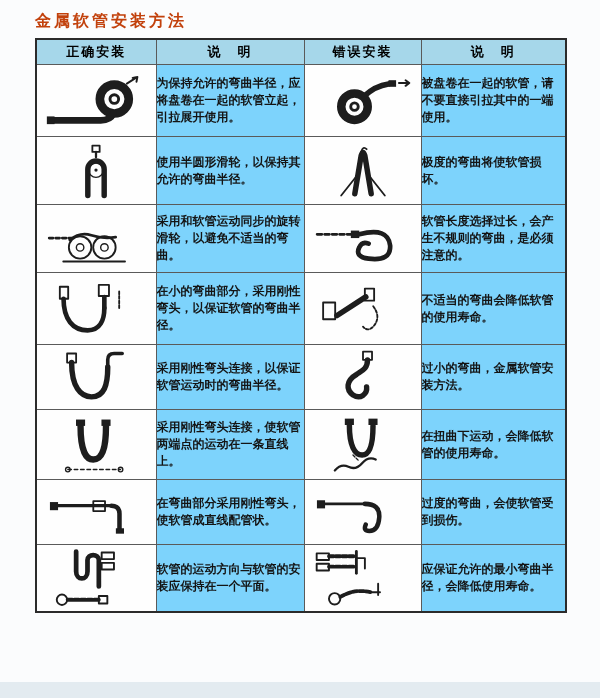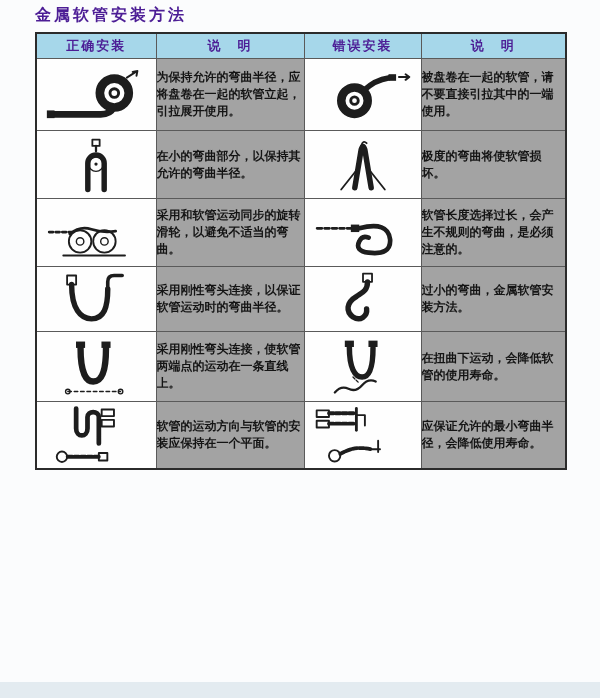--- a/index.html
+++ b/index.html
@@ -4,41 +4,41 @@
 <style>
   html,body{margin:0;padding:0;}
   body{
     width:600px;height:698px;overflow:hidden;position:relative;
     background:#fbfcfd;
     font-family:"Liberation Sans","DejaVu Sans",sans-serif;
     color:#1a1a1a;
   }
   .bottom-band{position:absolute;left:0;bottom:0;width:600px;height:16px;background:#e3ebf0;}
   .page-title{
-    margin:5px 0 6px 35px;
+    margin:11px 0 6px 35px;
     font-family:"DejaVu Serif","Liberation Serif",serif;
-    font-weight:bold;font-size:16px;letter-spacing:3px;color:#4c1d95;
+    font-weight:bold;font-size:16px;letter-spacing:3px;color:#c2410c;
   }
   table.install{
     border-collapse:collapse;table-layout:fixed;
     margin-left:35px;width:530px;
     border:2px solid #2b2b2b;
   }
   table.install td,table.install th{
     border:1px solid #5a5a5a;
     padding:0;overflow:hidden;
   }
   th.hdr{
     background:#a6d7ea;height:24px;
-    font-size:13px;font-weight:bold;color:#4c1d95;
+    font-size:13px;font-weight:bold;color:#000000;
     text-align:center;letter-spacing:2px;
   }
   td.img{background:#fefefe;text-align:center;vertical-align:middle;}
   td.desc{
-    background:#a3a3a3;vertical-align:middle;
+    background:#7dd3fc;vertical-align:middle;
     font-size:12px;font-weight:bold;line-height:17px;
     padding:4px 8px;text-align:left;color:#141414;
   }
   svg.illus{display:block;margin:0 auto;}
   svg.illus *{stroke:#1d1d1d;fill:none;stroke-linecap:round;stroke-linejoin:round;}
   svg.illus .fill{fill:#1d1d1d;stroke:none;}
 </style>
 </head>
 <body>
 
@@ -85,21 +85,21 @@
   <tr style="height:68px">
     <td class="img">
       <svg class="illus" width="100" height="58" viewBox="0 0 110 62" aria-label="semicircular-pulley-hose-icon">
         <rect x="51" y="3" width="8" height="7" stroke-width="2"></rect>
         <path d="M55 10 V16" stroke-width="2.5"></path>
         <path d="M46 58 V29 A9 9 0 0 1 64 29 V58" stroke-width="6"></path>
         <circle cx="55" cy="30" r="8" stroke-width="1.5"></circle>
             <circle class="fill" cx="55" cy="30" r="1.8"></circle>
       </svg>
     </td>
-    <td class="desc">在小的弯曲部分，以保持其允许的弯曲半径。</td>
+    <td class="desc">使用半圆形滑轮，以保持其允许的弯曲半径。</td>
     <td class="img">
       <svg class="illus" width="100" height="58" viewBox="0 0 110 62" aria-label="extreme-sharp-bend-icon">
         <path d="M53 10 q2 -7 6 -3" stroke-width="2"></path>
         <path d="M46 56 L53 14 Q55 7 57 14 L64 56" stroke-width="6"></path>
         <path d="M50 34 L31 58 M60 34 L79 58" stroke-width="2"></path>
       </svg>
     </td>
     <td class="desc">极度的弯曲将使软管损坏。</td>
   </tr>
 
@@ -119,20 +119,41 @@
     <td class="img">
       <svg class="illus" width="104" height="58" viewBox="0 0 110 62" aria-label="overlong-hose-irregular-loop-icon">
         <path d="M6 26 H46" stroke-width="3" stroke-dasharray="5 3"></path>
         <rect class="fill" x="42" y="22" width="9" height="8"></rect>
         <path d="M51 26 Q82 18 84 38 Q85 55 61 52 Q46 50 51 40 Q54 33 61 36" stroke-width="5"></path>
       </svg>
     </td>
     <td class="desc">软管长度选择过长，会产生不规则的弯曲，是必须注意的。</td>
   </tr>
 
+  <tr style="height:72px">
+    <td class="img">
+      <svg class="illus" width="102" height="62" viewBox="0 0 110 62" aria-label="rigid-elbow-small-bend-icon">
+        <rect x="16" y="7" width="9" height="13" stroke-width="2"></rect>
+        <path d="M20 20 C20 42 30 54 46 54 C60 54 64 42 64 30" stroke-width="5"></path>
+        <path d="M64 30 V18" stroke-width="5"></path>
+        <rect x="58" y="5" width="11" height="12" stroke-width="2"></rect>
+        <path d="M80 12 V32" stroke-width="2" stroke-dasharray="3 2"></path>
+      </svg>
+    </td>
+    <td class="desc">在小的弯曲部分，采用刚性弯头，以保证软管的弯曲半径。</td>
+    <td class="img">
+      <svg class="illus" width="102" height="62" viewBox="0 0 110 62" aria-label="improper-bend-fittings-icon">
+        <rect x="12" y="24" width="13" height="18" stroke-width="2"></rect>
+        <path d="M27 38 L58 18" stroke-width="6"></path>
+        <rect x="57" y="9" width="10" height="13" stroke-width="2"></rect>
+        <path d="M66 28 Q75 40 66 50 Q60 56 55 50" stroke-width="2" stroke-dasharray="3 2"></path>
+      </svg>
+    </td>
+    <td class="desc">不适当的弯曲会降低软管的使用寿命。</td>
+  </tr>
 
   <tr style="height:65px">
     <td class="img">
       <svg class="illus" width="100" height="56" viewBox="0 0 110 62" aria-label="rigid-elbow-u-loop-icon">
         <rect x="23" y="5" width="10" height="10" stroke-width="2"></rect>
         <path d="M28 15 C28 42 38 53 50 53 C64 53 68 40 68 20" stroke-width="6"></path>
         <path d="M68 20 V12 Q68 5 75 5 H84" stroke-width="4"></path>
       </svg>
     </td>
     <td class="desc">采用刚性弯头连接，以保证软管运动时的弯曲半径。</td>
@@ -162,20 +183,40 @@
         <rect class="fill" x="35" y="2" width="10" height="7"></rect>
             <rect class="fill" x="61" y="2" width="10" height="7"></rect>
         <path d="M40 9 C40 32 46 42 54 42 C62 42 66 32 66 10" stroke-width="6"></path>
         <path d="M44 42 l6 6" stroke-width="1.5" stroke-dasharray="3 2"></path>
         <path d="M24 59 q7 -8 15 -4 t15 -4 t15 -4" stroke-width="2.5"></path>
       </svg>
     </td>
     <td class="desc">在扭曲下运动，会降低软管的使用寿命。</td>
   </tr>
 
+  <tr style="height:65px">
+    <td class="img">
+      <svg class="illus" width="104" height="56" viewBox="0 0 110 62" aria-label="straight-run-rigid-elbow-icon">
+        <rect class="fill" x="4" y="20" width="9" height="9"></rect>
+        <path d="M12 24 H72" stroke-width="3.5"></path>
+        <rect x="52" y="19" width="13" height="11" stroke-width="2"></rect>
+        <path d="M72 24 Q81 24 81 33 V50" stroke-width="5"></path>
+        <rect class="fill" x="77" y="49" width="9" height="6"></rect>
+      </svg>
+    </td>
+    <td class="desc">在弯曲部分采用刚性弯头，使软管成直线配管状。</td>
+    <td class="img">
+      <svg class="illus" width="104" height="56" viewBox="0 0 110 62" aria-label="excessive-end-bend-icon">
+        <rect class="fill" x="4" y="18" width="9" height="9"></rect>
+        <path d="M12 22 H57" stroke-width="3"></path>
+        <path d="M57 22 Q74 22 73 37 Q72 52 62 52 Q55 52 58 45" stroke-width="5"></path>
+      </svg>
+    </td>
+    <td class="desc">过度的弯曲，会使软管受到损伤。</td>
+  </tr>
 
 
   <tr style="height:60px">
     <td class="img">
       <svg class="illus" width="104" height="66" viewBox="0 0 110 66" aria-label="in-plane-s-trap-hose-icon">
         <path d="M34 5 V26 C34 36 46 36 46 26 V14 C46 7 58 7 58 14 V42" stroke-width="5"></path>
         <rect x="61" y="6" width="13" height="7" stroke-width="2"></rect>
         <rect x="61" y="17" width="13" height="7" stroke-width="2"></rect>
         <circle cx="19" cy="56" r="5.5" stroke-width="2"></circle>
         <path d="M25 56 H58" stroke-width="4" stroke-dasharray="5 2"></path>

